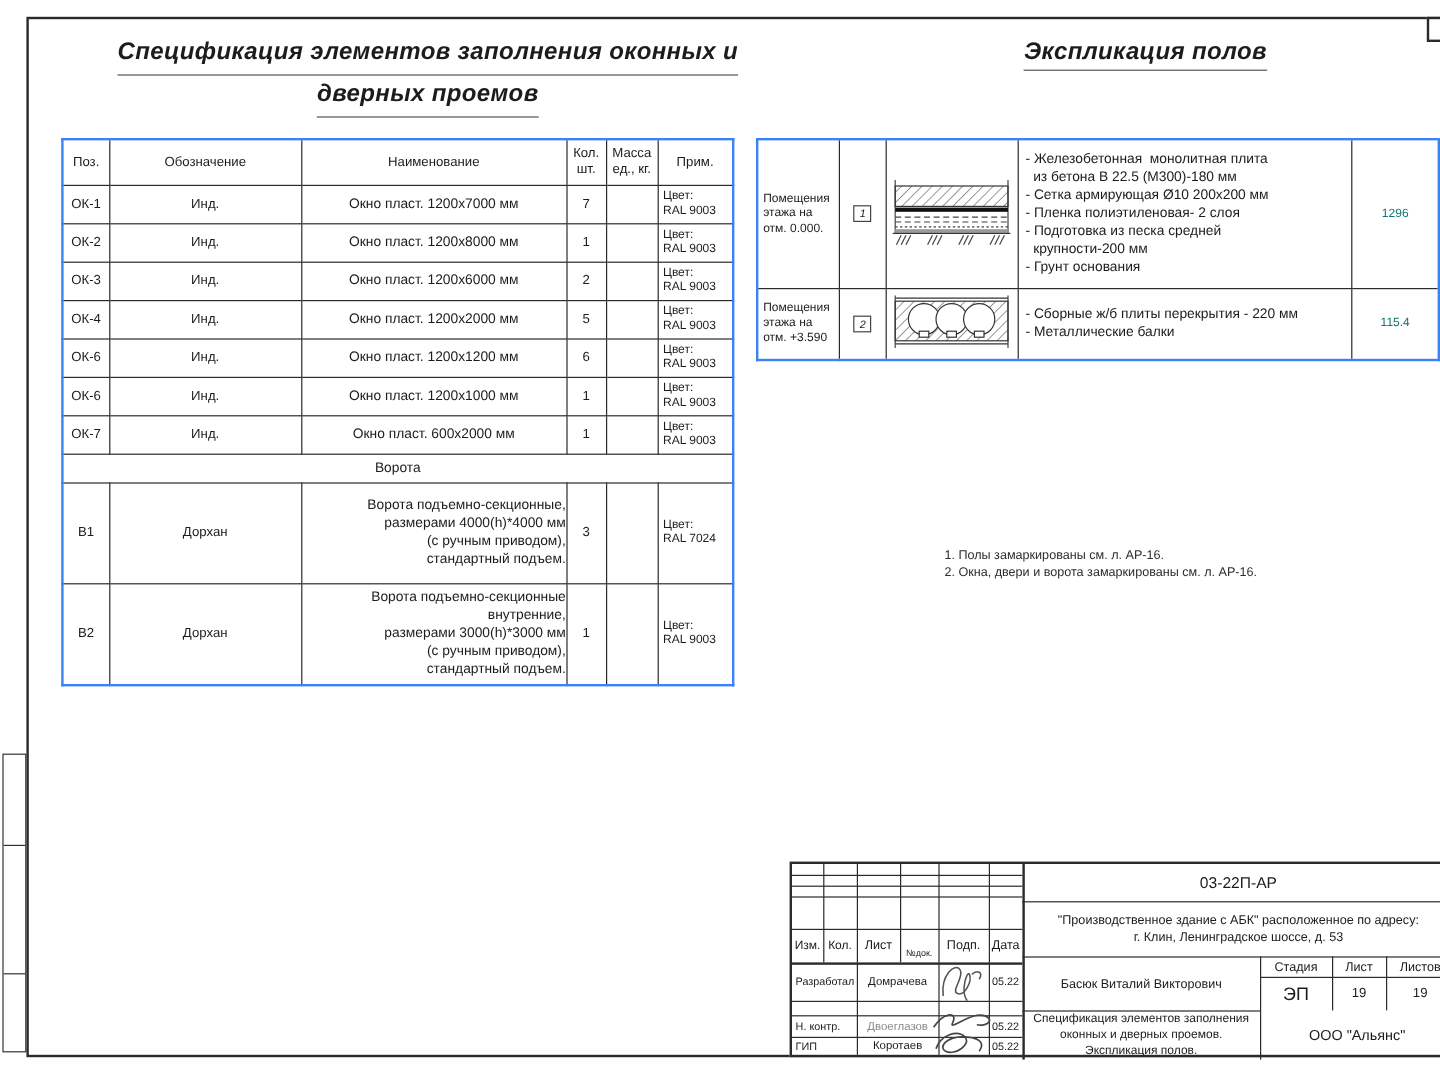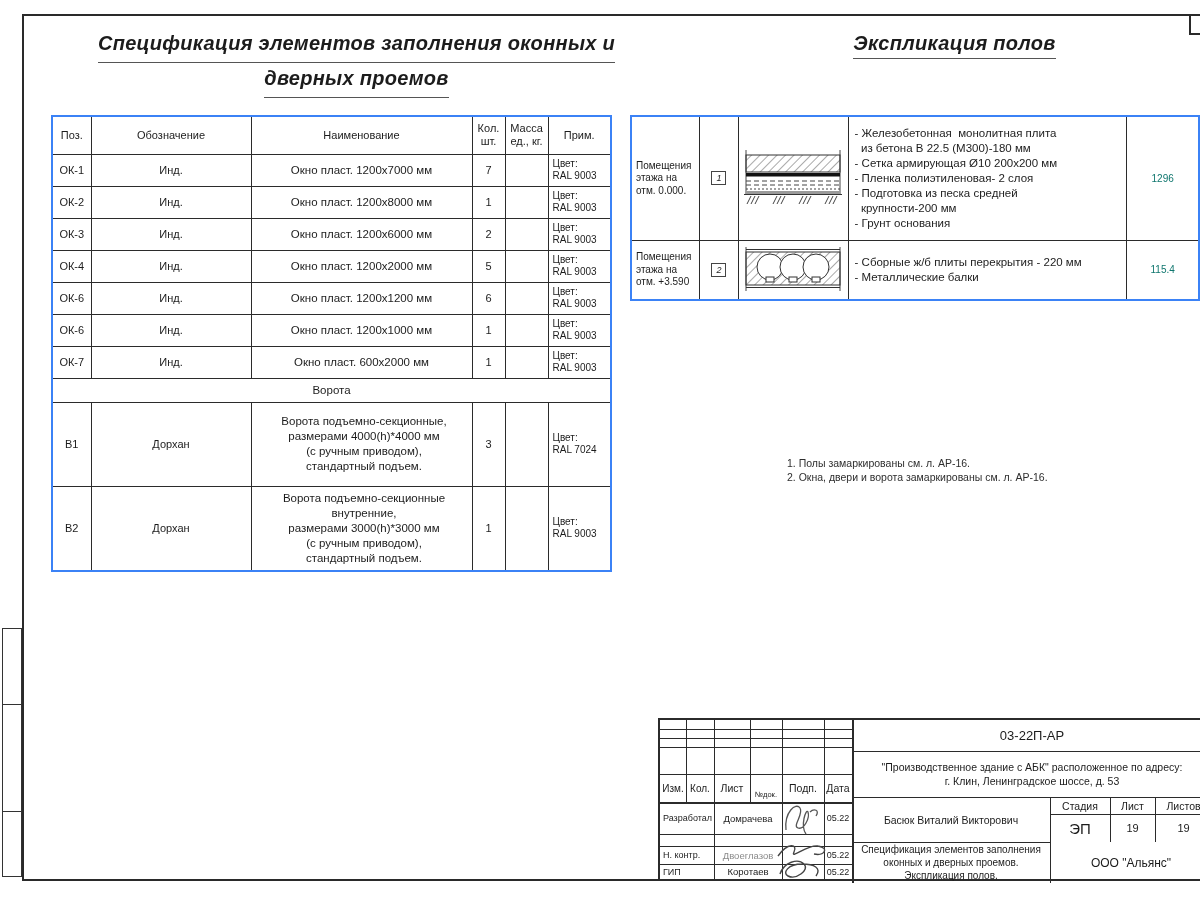--- a/index.html
+++ b/index.html
@@ -26,21 +26,21 @@
   td,th { border:1px solid #2b2b2b; font-weight:normal; font-size:11px; text-align:center;
           vertical-align:middle; overflow:hidden; }
   .outer2 { border:2px solid #3b82f6; }
 
   
   #spec-table { left:51px; top:115px; }
   #spec-table th { font-size:11px; line-height:1.2; }
   #spec-table .section td { font-size:11.5px; }
   #spec-table .name-cell { font-size:11.5px; }
   #spec-table .note { text-align:left; font-size:10px; line-height:1.2; padding-left:4px; }
-  #spec-table .gate-name { text-align:center; padding-left:5px; line-height:1.3; font-size:11.5px; }
+  #spec-table .gate-name { text-align:right; padding-left:5px; line-height:1.3; font-size:11.5px; }
 
   
   #floors-table { left:630px; top:115px; }
   #floors-table th { font-size:11px; line-height:1.25; }
   #floors-table .room { text-align:left; font-size:10px; line-height:1.25; padding-left:4px; }
   #floors-table .area { color:#0f766e; font-size:10px; }
   .type-box { display:inline-block; border:1px solid #444; font-size:9px; font-style:italic;
               padding:1px 4px; background:#fff; }
   .elements { padding:4px 6px; }
   .el-line { display:flex; justify-content:flex-start; font-size:11.5px; line-height:1.3; }

